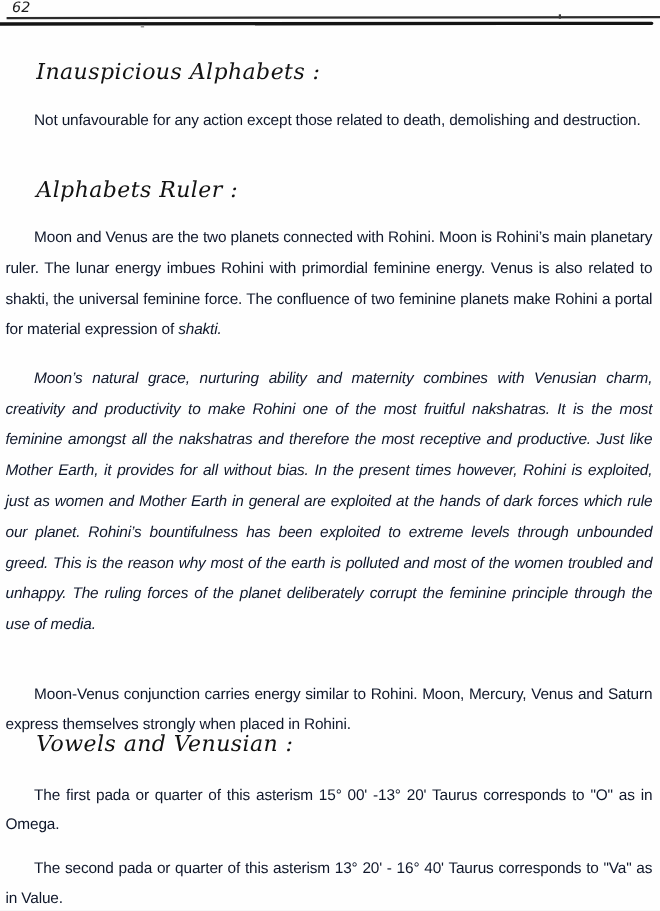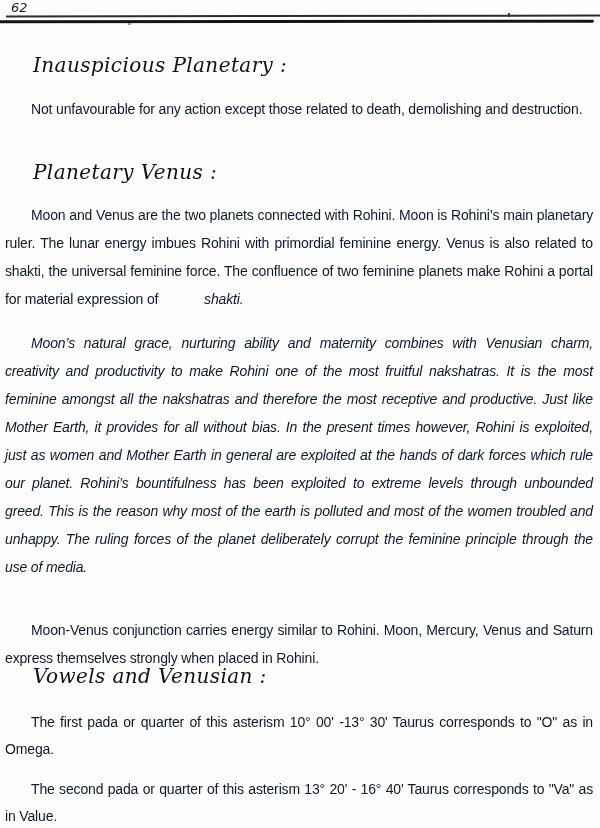--- a/index.html
+++ b/index.html
@@ -62,51 +62,51 @@
     left: 5px;
     width: 588px;
     font-size: 14px;
     letter-spacing: -0.15px;
     line-height: 28px;
     text-align: justify;
     text-indent: 26px;
     color: #0f172a;
     margin: 0;
   }
-  .para em { font-style: italic; margin-left: 42px; }
+  .para em { font-style: italic; }
   .p-1 { top: 95px; }
   .p-2 { top: 201px; }
   .p-3 { top: 329px; font-style: italic; }
   .p-4 { top: 568px; margin-top: 48px; }
   .p-5 { top: 709px; line-height: 27px; }
   .p-6 { top: 776px; line-height: 27px; }
 </style>
 </head>
 <body>
 
 <div class="page">
 
   <div class="page-number">62</div>
 
   <div class="rule-thin"></div>
   <div class="rule-thick"></div>
   <div class="speck speck-a"></div>
   <div class="speck speck-b"></div>
 
-  <div class="heading h-1">Inauspicious Planetary :</div>
+  <div class="heading h-1">Inauspicious Alphabets :</div>
 
   <p class="para p-1">Not unfavourable for any action except those related to death, demolishing and destruction.</p>
 
-  <div class="heading h-2">Planetary Venus :</div>
+  <div class="heading h-2">Alphabets Ruler :</div>
 
   <p class="para p-2"><span>Moon and Venus are the two planets connected with Rohini. Moon is Rohini’s main planetary ruler. The lunar energy imbues Rohini with primordial feminine energy. Venus is also related to shakti, the universal feminine force. The confluence of two feminine planets make Rohini a portal for material expression of </span><em>shakti.</em></p>
 
   <p class="para p-3">Moon’s natural grace, nurturing ability and maternity combines with Venusian charm, creativity and productivity to make Rohini one of the most fruitful nakshatras. It is the most feminine amongst all the nakshatras and therefore the most receptive and productive. Just like Mother Earth, it provides for all without bias. In the present times however, Rohini is exploited, just as women and Mother Earth in general are exploited at the hands of dark forces which rule our planet. Rohini’s bountifulness has been exploited to extreme levels through unbounded greed. This is the reason why most of the earth is polluted and most of the women troubled and unhappy. The ruling forces of the planet deliberately corrupt the feminine principle through the use of media.</p>
 
   <p class="para p-4">Moon-Venus conjunction carries energy similar to Rohini. Moon, Mercury, Venus and Saturn express themselves strongly when placed in Rohini.</p>
 
   <div class="heading h-3">Vowels and Venusian :</div>
 
-  <p class="para p-5">The first pada or quarter of this asterism 10° 00' -13° 30' Taurus corresponds to "O" as in Omega.</p>
+  <p class="para p-5">The first pada or quarter of this asterism 15° 00' -13° 20' Taurus corresponds to "O" as in Omega.</p>
 
   <p class="para p-6">The second pada or quarter of this asterism 13° 20' - 16° 40' Taurus corresponds to "Va" as in Value.</p>
 
 </div>
 
 </body></html>

